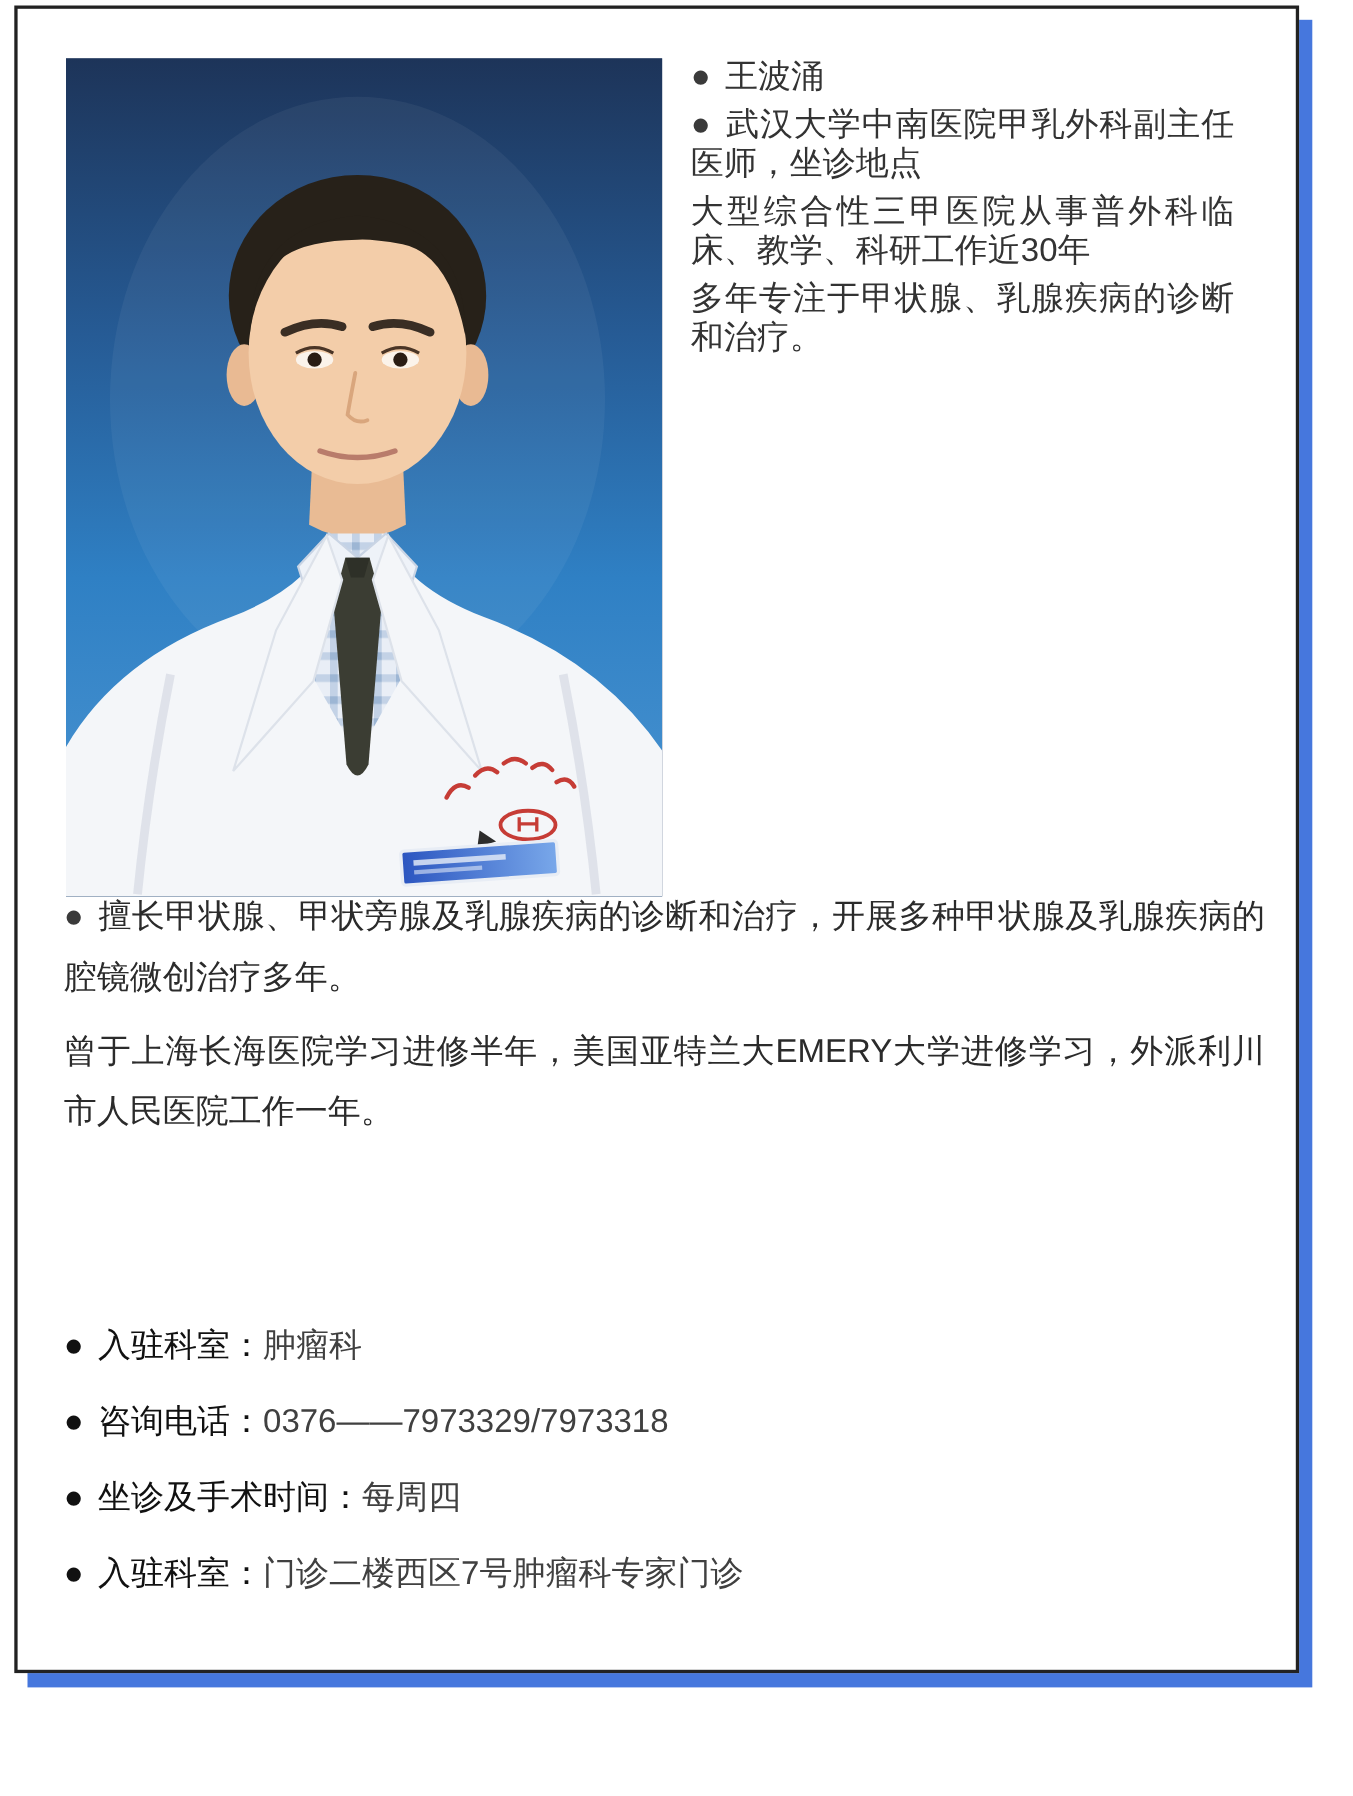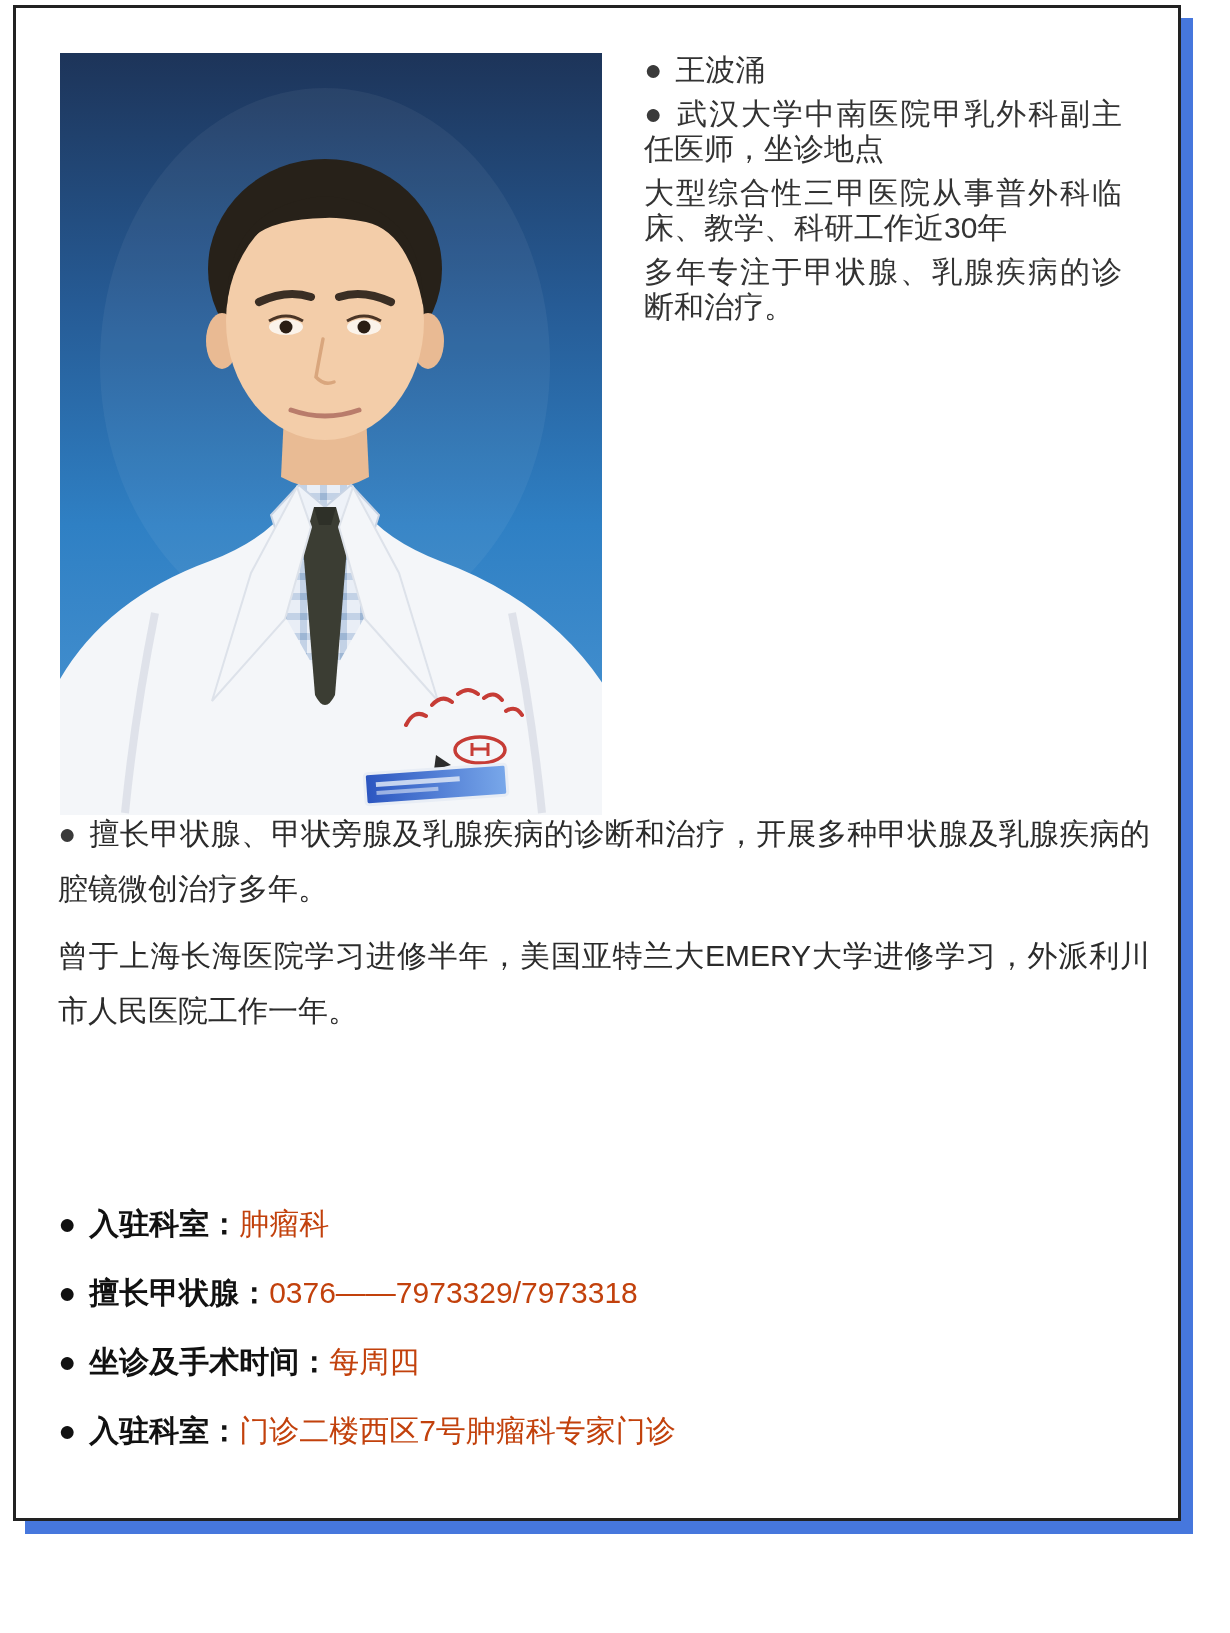--- a/index.html
+++ b/index.html
@@ -18,35 +18,35 @@
   }
   .photo{
     position:absolute;left:44px;top:45px;width:542px;height:762px;
     overflow:hidden;background:#1d3459;
   }
   .photo svg{display:block;}
   .profile{
     position:absolute;left:612px;top:44px;width:494px;
     font-size:30px;line-height:35px;text-align:justify;color:#333333;
   }
-  .profile p{margin:0 0 9px 16px;}
+  .profile p{margin:0 0 9px 0;}
   .bio{
     position:absolute;left:42px;top:798px;width:1104px;
     font-size:30px;line-height:55px;text-align:justify;color:#2b2b2b;
   }
   .bio p{margin:0 12px 12px 0;}
   .details{
     position:absolute;left:42px;top:1200px;width:1104px;
     font-size:30px;line-height:32px;color:#1d1d1d;
   }
   .details .detail{margin:0 0 37px 0;}
   .bullet{color:#3a3a3a;margin-right:13px;}
   .details .bullet{color:#111111;font-weight:bold;}
-  .dlabel{font-weight:bold;color:#111111;}
-  .dvalue{font-weight:normal;color:#c2410c;}
+  .dlabel{font-weight:normal;color:#111111;}
+  .dvalue{font-weight:normal;color:#404040;}
 </style>
 </head>
 <body>
 
 <div class="page">
   <div class="card-shadow"></div>
 
   <div class="card">
 
     <div class="photo">
@@ -136,19 +136,19 @@
       <p><span>多年专注于甲状腺、乳腺疾病的诊断和治疗。</span></p>
     </div>
 
     <div class="bio">
       <p><span class="bullet">●</span><span>擅长甲状腺、甲状旁腺及乳腺疾病的诊断和治疗，开展多种甲状腺及乳腺疾病的腔镜微创治疗多年。</span></p>
       <p><span>曾于上海长海医院学习进修半年，美国亚特兰大EMERY大学进修学习，外派利川市人民医院工作一年。</span></p>
     </div>
 
     <div class="details">
       <div class="detail"><span class="bullet">●</span><span class="dlabel"><span>入驻科室</span><span>：</span></span><span class="dvalue">肿瘤科</span></div>
-      <div class="detail"><span class="bullet">●</span><span class="dlabel"><span>擅长甲状腺</span><span>：</span></span><span class="dvalue">0376——7973329/7973318</span></div>
+      <div class="detail"><span class="bullet">●</span><span class="dlabel"><span>咨询电话</span><span>：</span></span><span class="dvalue">0376——7973329/7973318</span></div>
       <div class="detail"><span class="bullet">●</span><span class="dlabel"><span>坐诊及手术时间</span><span>：</span></span><span class="dvalue">每周四</span></div>
       <div class="detail"><span class="bullet">●</span><span class="dlabel"><span>入驻科室</span><span>：</span></span><span class="dvalue">门诊二楼西区7号肿瘤科专家门诊</span></div>
     </div>
 
   </div>
 </div>
 
 </body></html>

